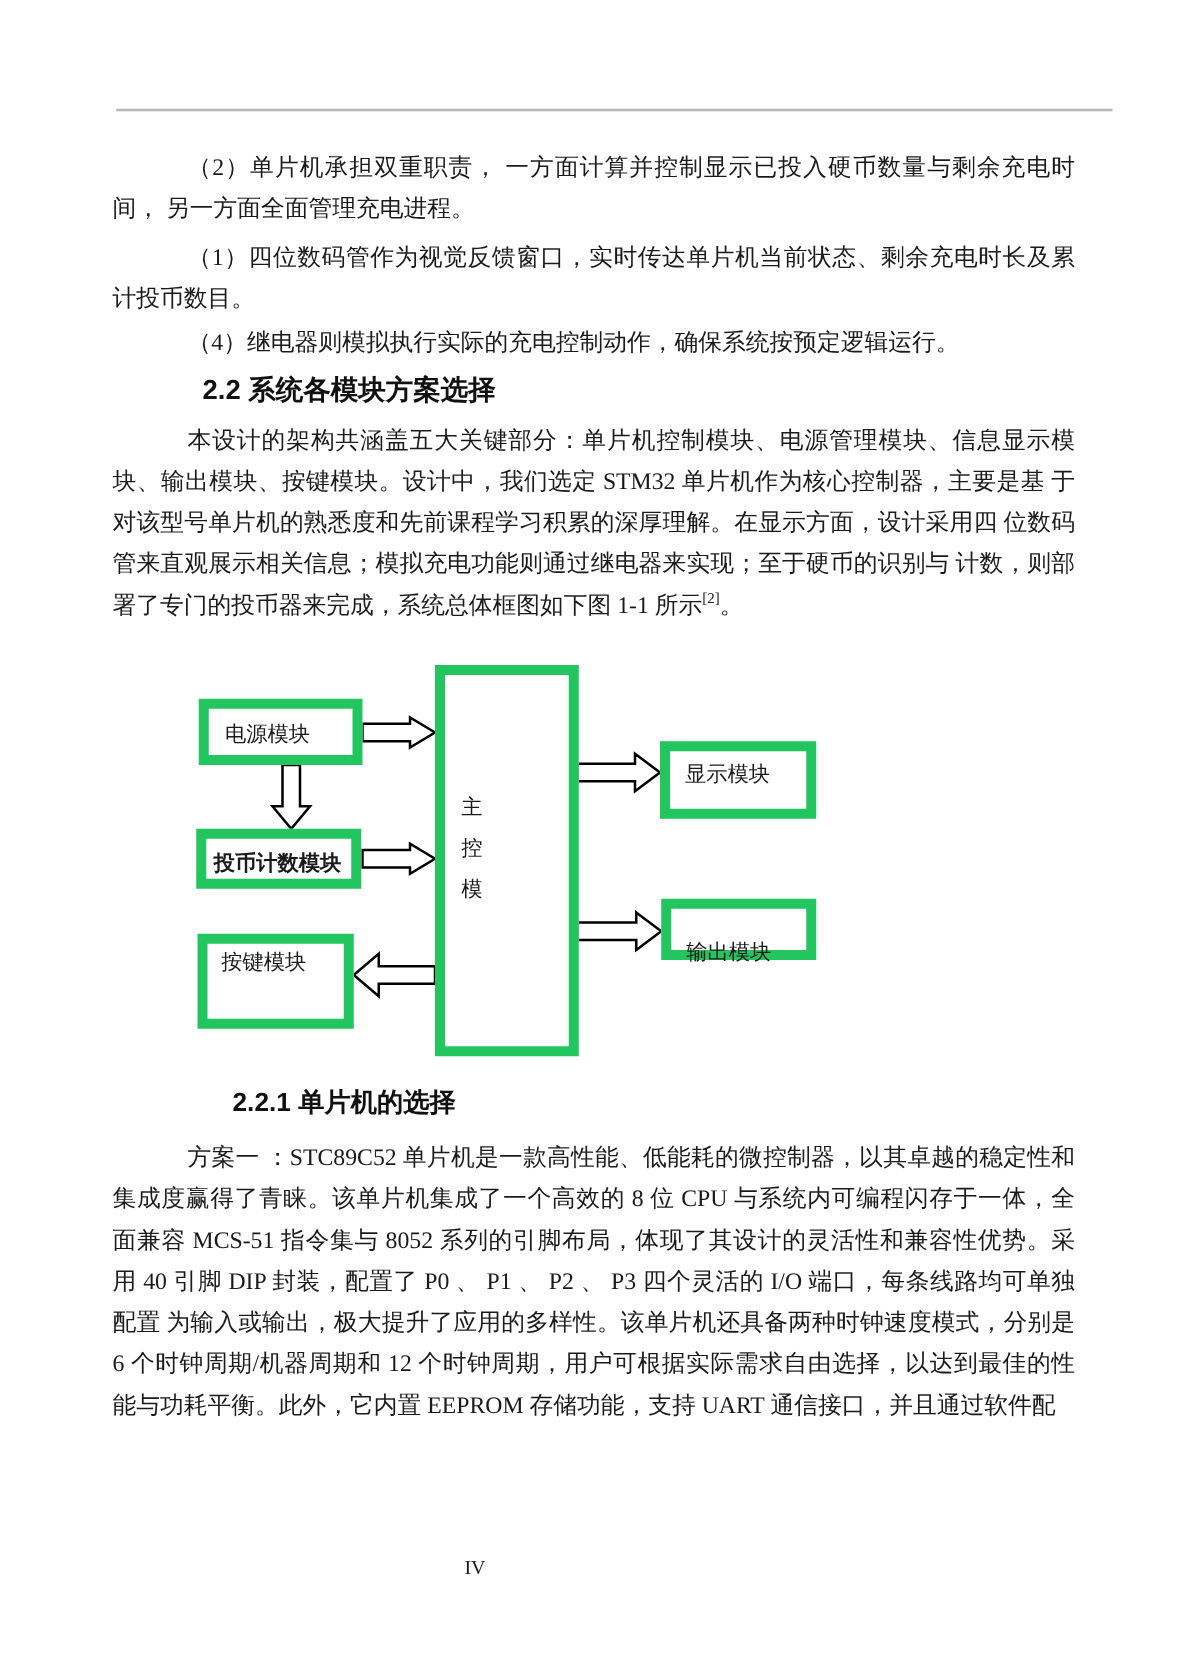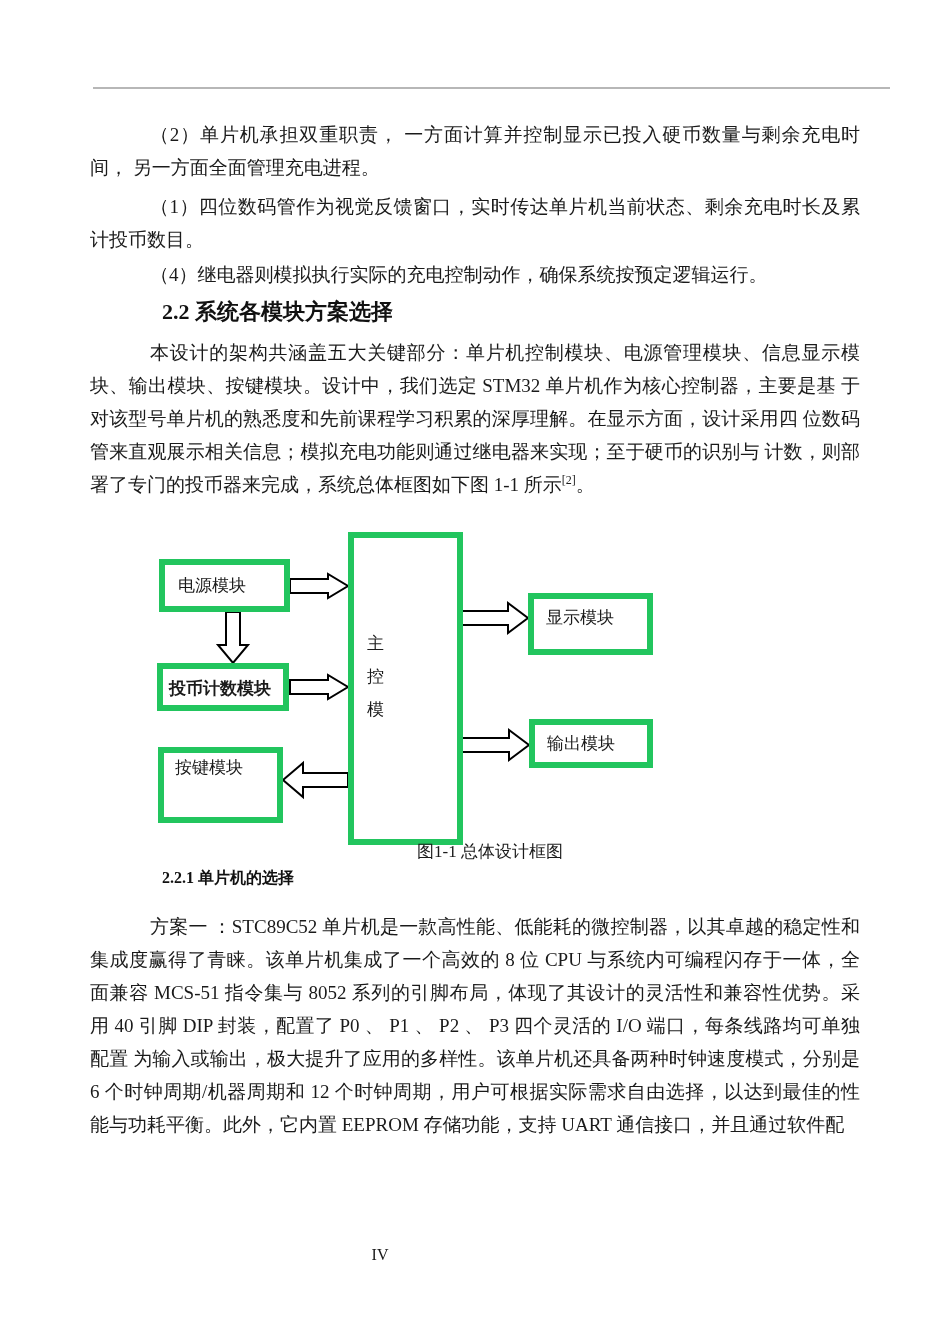--- a/index.html
+++ b/index.html
@@ -19,40 +19,40 @@
     font-family:"Liberation Serif","DejaVu Serif",serif;
   }
   #para-2 { top:118px; }
   #para-3 { top:190px; }
   #para-4 { top:258px; }
   #para-intro { top:336px; }
   #para-scheme { top:910px; }
   .para sup { font-size:12px; line-height:0; }
   .heading {
     position:absolute; left:162px; margin:0; font-weight:bold;
-    font-family:Liberation Serif, serif; color:#111111;
+    font-family:Liberation Sans, sans-serif; color:#111111;
   }
   #heading-section { top:297px; font-size:22px; }
-  #heading-subsection { top:868px; font-size:16px; }
+  #heading-subsection { top:868px; font-size:21px;margin-left:24px; }
 
   
   .diagram { position:absolute; left:0; top:520px; width:950px; height:350px; }
   .arrows  { position:absolute; left:0; top:0; width:950px; height:350px; }
   .arrows polygon { fill:#ffffff; stroke:#000000; stroke-width:2; stroke-linejoin:miter; }
   .dbox {
-    position:absolute; border:6px solid #22c55e; box-sizing:border-box;
+    position:absolute; border:8px solid #22c55e; box-sizing:border-box;
     background:#ffffff; font-size:17px; line-height:22px;
     font-family:"Liberation Serif","DejaVu Serif",serif;
   }
   #box-power   { left:159px; top:39px;  width:131px; height:53px;  padding:10px 0 0 13px; }
   #box-coin    { left:157px; top:143px; width:132px; height:48px;  padding:9px 0 0 6px;font-weight:bold; }
   #box-key     { left:158px; top:227px; width:125px; height:76px;  padding:4px 0 0 11px; }
   #box-main    { left:348px; top:12px;  width:115px; height:313px; padding:95px 0 0 13px; }
   #box-display { left:528px; top:73px;  width:125px; height:62px;  padding:8px 0 0 12px; }
-  #box-output  { left:529px; top:199px; width:124px; height:49px;  padding:8px 0 0 12px; }
+  #box-output  { left:529px; top:199px; width:124px; height:49px;  padding:24px 0 0 12px; }
   .vchar { display:block; height:33px; font-size:17px; }
   .figure-caption {
     position:absolute; left:325px; top:322px; width:330px; text-align:center;
     font-size:17px; line-height:20px;
   }
   .page-number {
     position:absolute; left:350px; top:1246px; width:60px; text-align:center;
     font-size:16px;
   }
 </style>
@@ -93,21 +93,20 @@
     <div class="dbox" id="box-main">
       <span class="vchar">主</span>
       <span class="vchar">控</span>
       <span class="vchar">模</span>
     </div>
 
     <div class="dbox" id="box-display">显示模块</div>
 
     <div class="dbox" id="box-output">输出模块</div>
 
-    <div class="figure-caption">图1-1 总体设计框图</div>
   </div>
 
   <h3 class="heading" id="heading-subsection">2.2.1 单片机的选择</h3>
 
   <p class="para" id="para-scheme">方案一 ：STC89C52 单片机是一款高性能、低能耗的微控制器，以其卓越的稳定性和 集成度赢得了青睐。该单片机集成了一个高效的 8 位 CPU 与系统内可编程闪存于一体，全 面兼容 MCS-51 指令集与 8052 系列的引脚布局，体现了其设计的灵活性和兼容性优势。采 用 40 引脚 DIP 封装，配置了 P0 、 P1 、 P2 、 P3 四个灵活的 I/O 端口，每条线路均可单独配置 为输入或输出，极大提升了应用的多样性。该单片机还具备两种时钟速度模式，分别是 6 个时钟周期/机器周期和 12 个时钟周期，用户可根据实际需求自由选择，以达到最佳的性 能与功耗平衡。此外，它内置 EEPROM 存储功能，支持 UART 通信接口，并且通过软件配</p>
 
   <div class="page-number">IV</div>
 
 </div>
 

